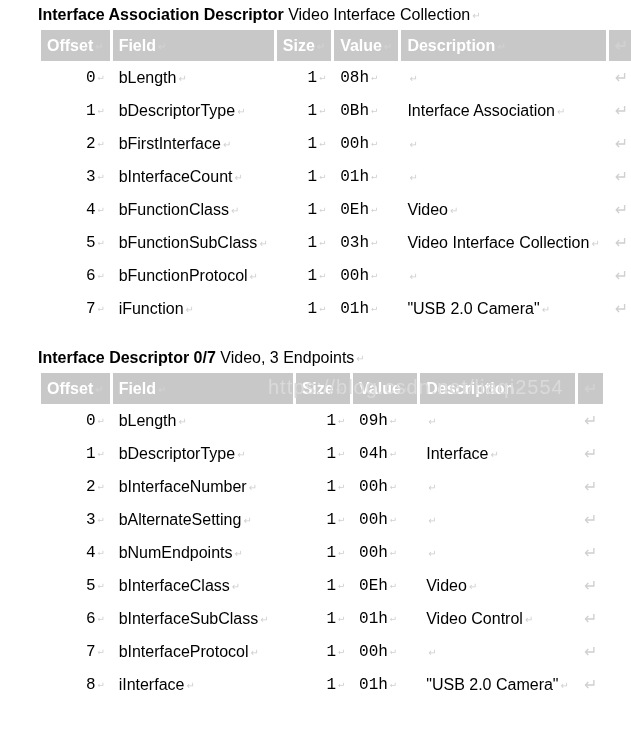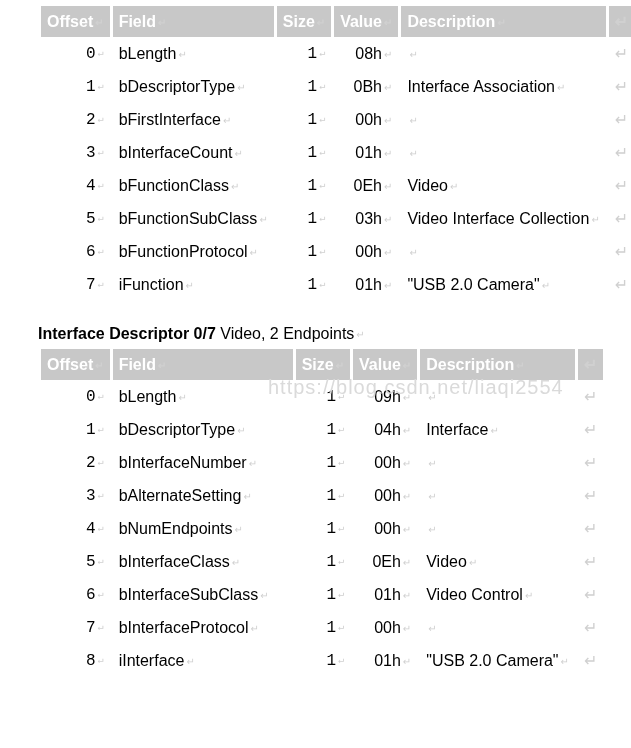--- a/index.html
+++ b/index.html
@@ -61,22 +61,22 @@
   }
   table.desc tbody td.col-field {
     text-align: left;
     margin-top: 30px;
   }
   table.desc tbody td.col-size {
     text-align: right;
     font-family: "Courier New", monospace;
   }
   table.desc tbody td.col-value {
-    text-align: right;
-    font-family: Liberation Sans, sans-serif;
+    text-align: left;
+    font-family: Liberation Mono, monospace;
   }
   table.desc tbody td.col-desc {
     text-align: left;
   }
   
   .t1 .col-offset { width: 48px; }
   .t1 .col-field  { width: 148px; }
   .t1 .col-size   { width: 40px; }
   .t1 .col-value  { width: 46px; }
   .t1 .col-desc   { width: 194px; }
@@ -114,20 +114,24 @@
     height: 24px;
   }
 </style>
 </head>
 <body>
 
 <div class="page">
 
   <div class="watermark">https://blog.csdn.net/liaqi2554</div>
 
+  <div class="section-title">
+    <span class="bold">Interface Association Descriptor</span>
+    <span class="sub">Video Interface Collection</span><span class="pilcrow">↵</span>
+  </div>
 
   <table class="desc t1">
     <thead>
       <tr>
         <th class="col-offset"><span>Offset</span><span class="pilcrow">↵</span></th>
         <th class="col-field"><span>Field</span><span class="pilcrow">↵</span></th>
         <th class="col-size"><span>Size</span><span class="pilcrow">↵</span></th>
         <th class="col-value"><span>Value</span><span class="pilcrow">↵</span></th>
         <th class="col-desc"><span>Description</span><span class="pilcrow">↵</span></th>
         <th class="col-end"><span>↵</span></th>
@@ -198,21 +202,21 @@
           <td class="col-desc">"USB 2.0 Camera"<span class="pilcrow">↵</span></td>
           <td class="col-end">↵</td>
         </tr>
       </tbody>
   </table>
 
   <div class="gap"></div>
 
   <div class="section-title">
     <span class="bold">Interface Descriptor 0/7</span>
-    <span class="sub">Video, 2 Endpoints</span><span class="pilcrow">↵</span>
+    <span class="sub">Video, 3 Endpoints</span><span class="pilcrow">↵</span>
   </div>
 
   <table class="desc t2">
     <thead>
       <tr>
         <th class="col-offset"><span>Offset</span><span class="pilcrow">↵</span></th>
         <th class="col-field"><span>Field</span><span class="pilcrow">↵</span></th>
         <th class="col-size"><span>Size</span><span class="pilcrow">↵</span></th>
         <th class="col-value"><span>Value</span><span class="pilcrow">↵</span></th>
         <th class="col-desc"><span>Description</span><span class="pilcrow">↵</span></th>

